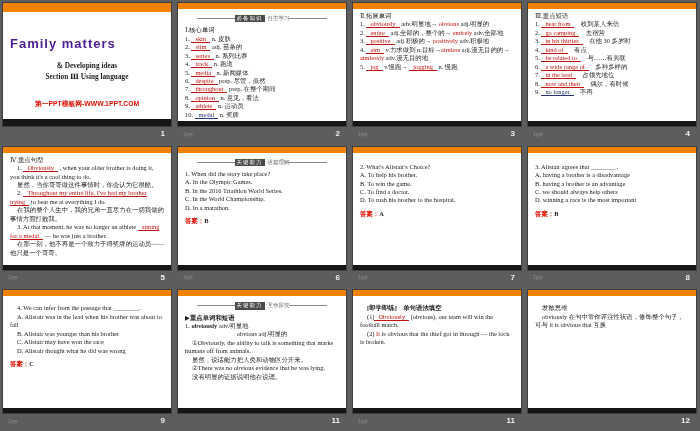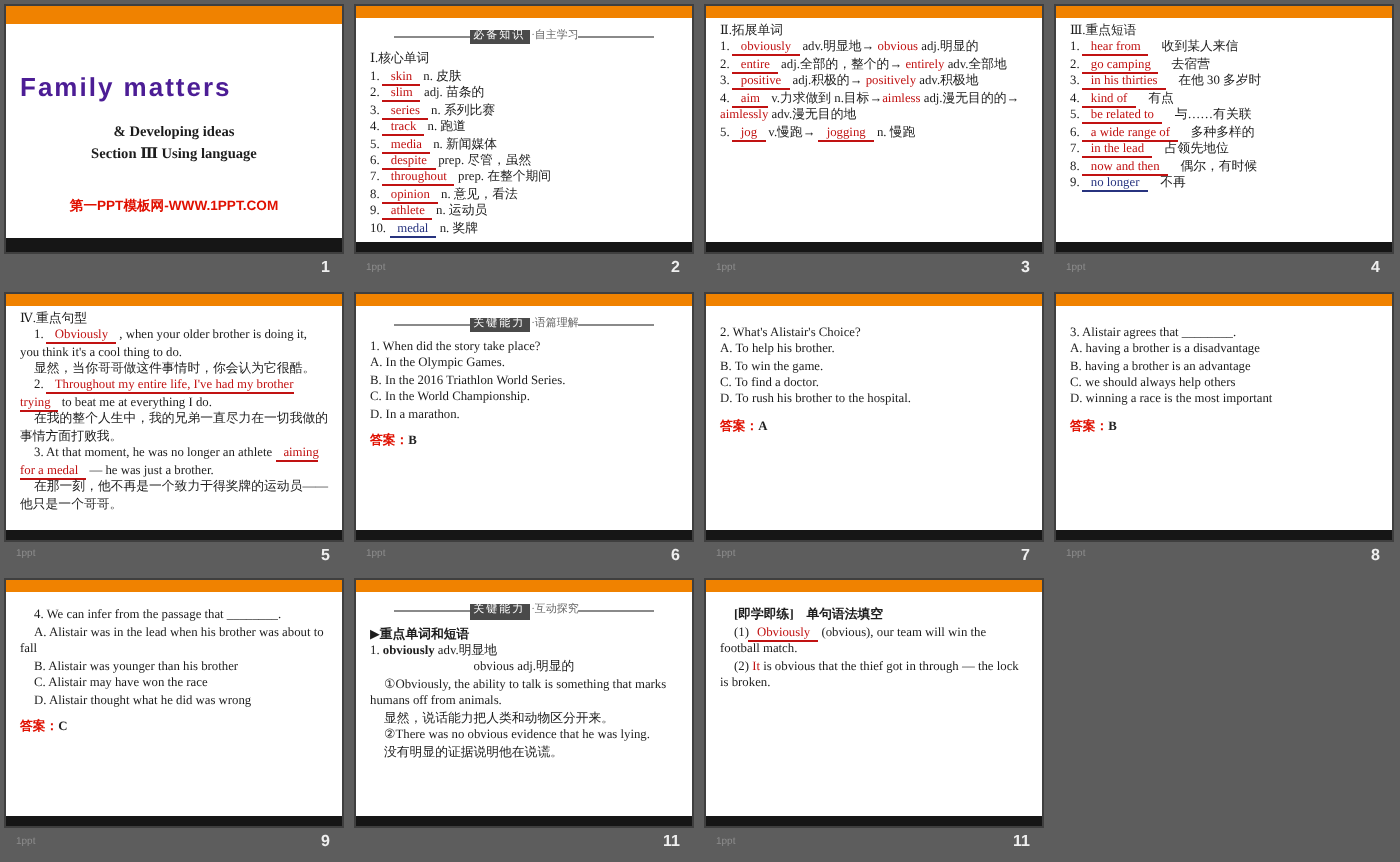--- a/index.html
+++ b/index.html
@@ -281,13 +281,27 @@
           <div class="line ind"><span>(1)</span><span class="ru">Obviously</span><span> (obvious), our team will win the football match.</span></div>
           <div class="line ind"><span>(2) </span><span class="r">It</span><span> is obvious that the thief got in through — the lock is broken.</span></div>
         </div>
         <div class="bar-bottom"></div>
       </div>
       <div class="cellfoot">
         <span class="wm">1ppt</span>
         <span class="num">11</span>
       </div>
     </div>
+    <div class="cell">
+      <div class="slide">
+        <div class="bar-top"></div>
+        <div class="content" style="padding-top: 8px;">
+          <div class="line ind"><span>发散思维</span></div>
+          <div class="line ind"><span>obviously 在句中常作评注性状语，修饰整个句子，可与 it is obvious that 互换</span></div>
+        </div>
+        <div class="bar-bottom"></div>
+      </div>
+      <div class="cellfoot">
+        <span class="wm"></span>
+        <span class="num">12</span>
+      </div>
+    </div>
   </div>
 
 </body></html>

